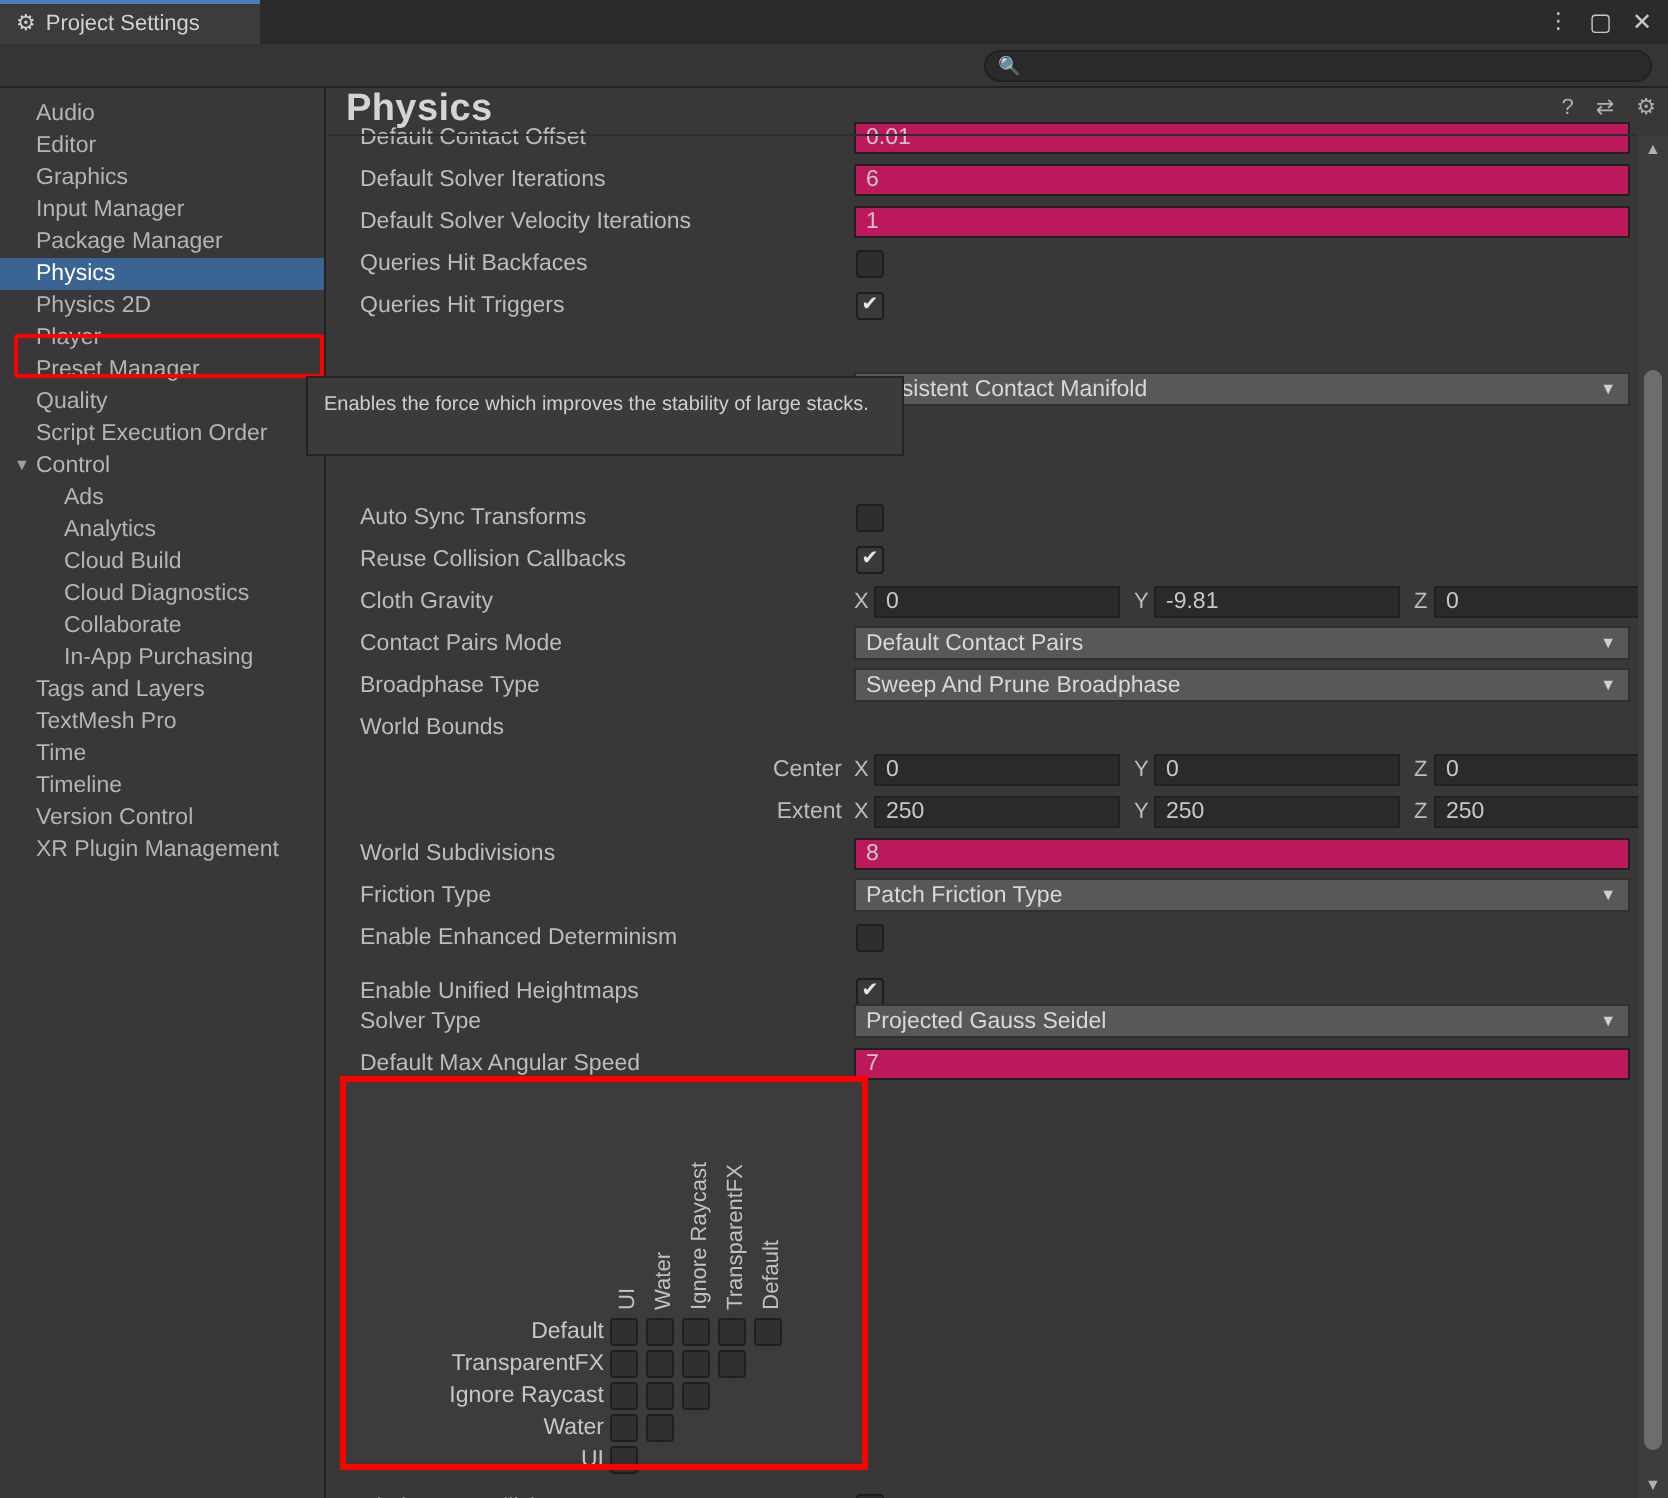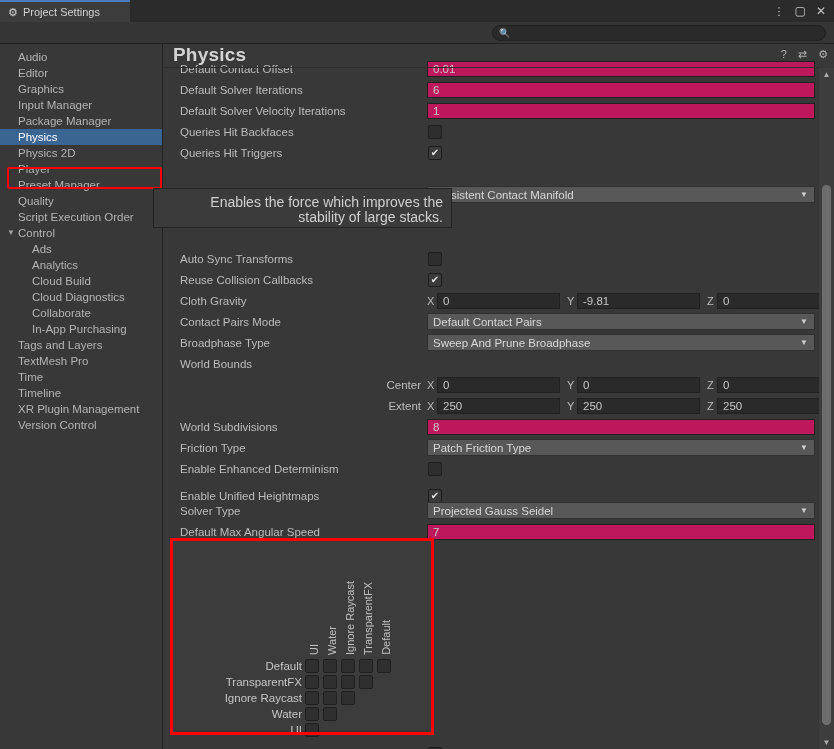--- a/index.html
+++ b/index.html
@@ -160,23 +160,22 @@
   }
   .mcell {
     position: absolute; width: 14px; height: 14px;
     background: #2f2f2f; border: 1px solid #1f1f1f; border-radius: 2px;
   }
 
   
   .tooltip {
     position: absolute; left: 153px; top: 188px; width: 299px; height: 40px;
     background: #3b3b3b; border: 1px solid #232323;
-    padding: 6px 8px; font-size: 14px; color: #d0d0d0; line-height: 15px;
+    padding: 6px 8px; font-size: 10px; color: #d0d0d0; line-height: 15px;
     z-index: 50;
-    text-align: right;
   }
 
   
   .scrollbar {
     position: absolute; right: 0; top: 68px; width: 15px; height: 681px;
     background: #3d3d3d;
   }
   .sb-arrow {
     position: absolute; left: 0; width: 15px; height: 13px;
     display: flex; align-items: center; justify-content: center;
@@ -232,22 +231,22 @@
       <div class="side-item indent"><span>Ads</span></div>
       <div class="side-item indent"><span>Analytics</span></div>
       <div class="side-item indent"><span>Cloud Build</span></div>
       <div class="side-item indent"><span>Cloud Diagnostics</span></div>
       <div class="side-item indent"><span>Collaborate</span></div>
       <div class="side-item indent"><span>In-App Purchasing</span></div>
       <div class="side-item"><span>Tags and Layers</span></div>
       <div class="side-item"><span>TextMesh Pro</span></div>
       <div class="side-item"><span>Time</span></div>
       <div class="side-item"><span>Timeline</span></div>
+      <div class="side-item"><span>Version Control</span></div>
       <div class="side-item"><span>XR Plugin Management</span></div>
-      <div class="side-item"><span>Version Control</span></div>
     </div>
   <div class="sel-highlight"></div>
 </div>
 
 <div class="main">
 
   <div class="panel-header">
     <div class="panel-title">Physics</div>
     <div class="header-icons">
       <span class="hicon">?</span>

